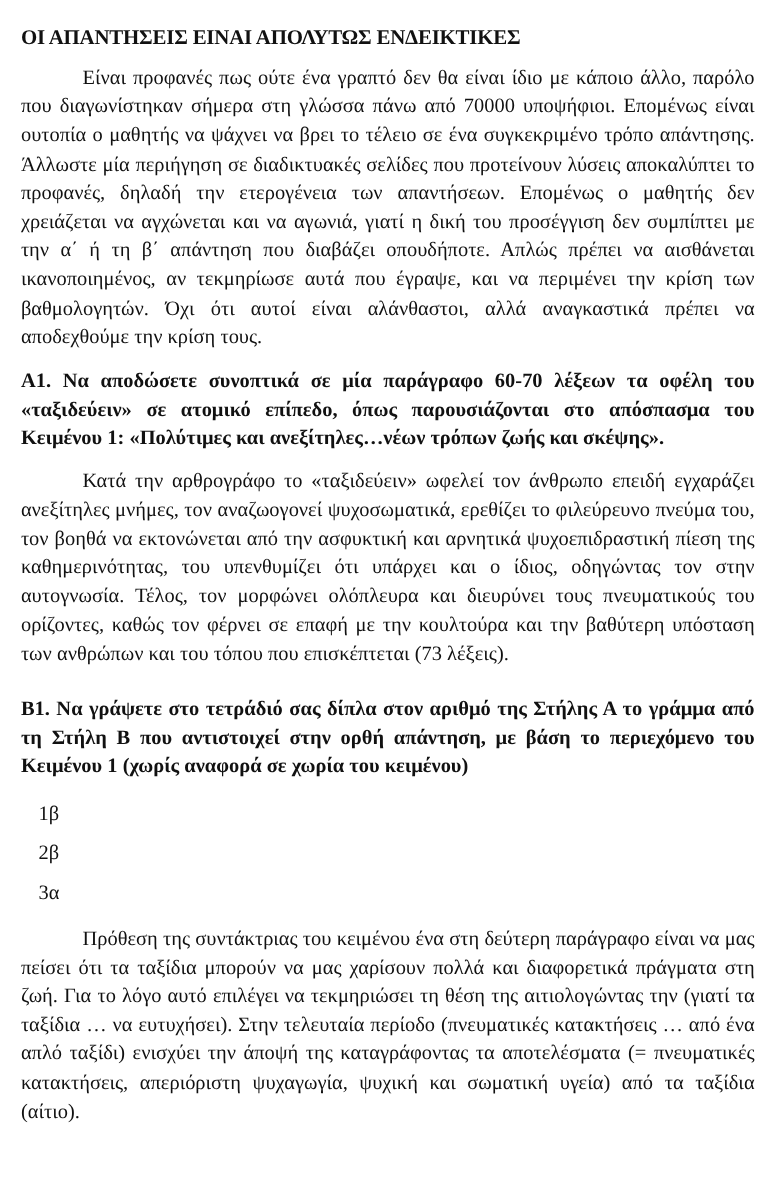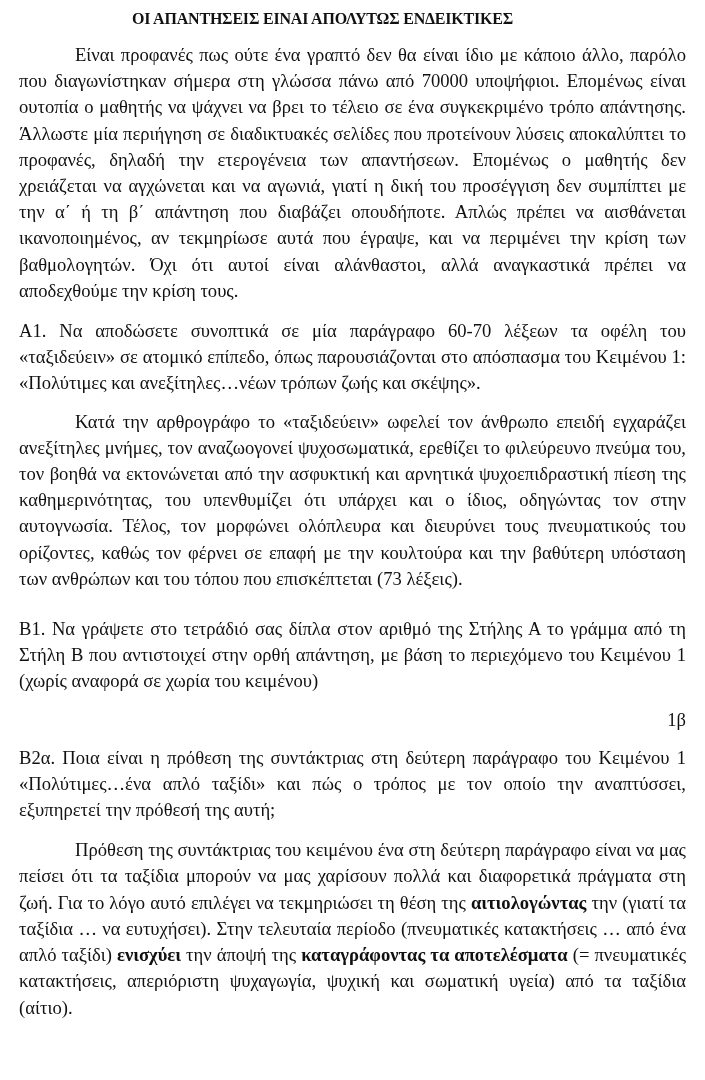--- a/index.html
+++ b/index.html
@@ -15,93 +15,92 @@
       font-family: "Liberation Serif", "DejaVu Serif", serif;
     }
     .page {
       position: relative;
       padding: 6px 19px 0 19px;
       box-sizing: border-box;
       width: 705px;
     }
     .title {
       font-weight: bold;
-      font-size: 16px;
-      text-align: center;
-      margin: 0 0 10px 0;
+      font-size: 19px;
+      margin: 16px 0 10px 0;
       padding-right: 60px;
       line-height: 26px;
       letter-spacing: -0.2px;
     }
     p {
       margin: 0;
       text-align: justify;
       font-size: 18.6px;
       line-height: 26.2px;
     }
     .bold {
       font-weight: normal;
     }
     .indent {
       text-indent: 56px;
     }
     .intro {
       margin-bottom: 14px;
     }
     .question {
-      font-weight: normal;
+      font-weight: bold;
       margin-bottom: 12px;
     }
     .answer {
       margin-bottom: 24px;
     }
     .b1-question {
       margin-top: 0;
       margin-bottom: 12px;
     }
     .answer-list {
       list-style: none;
-      margin: 0;
+      margin: 16px;
       padding: 0;
-      text-align: right;
     }
     .answer-list li {
       font-size: 18.6px;
       line-height: 26px;
       margin-bottom: 10px;
     }
     .answer-list li:last-child {
       margin-bottom: 12px;
     }
     .b2-answer {
       margin-top: 14px;
     }
     .em {
-      font-weight: bold;
+      font-weight: normal;
     }
   </style>
 </head>
 <body>
 
 <div class="page">
 
   <h1 class="title">ΟΙ ΑΠΑΝΤΗΣΕΙΣ ΕΙΝΑΙ ΑΠΟΛΥΤΩΣ ΕΝΔΕΙΚΤΙΚΕΣ</h1>
 
   <p class="bold indent intro">Είναι προφανές πως ούτε ένα γραπτό δεν θα είναι ίδιο με κάποιο άλλο, παρόλο που διαγωνίστηκαν σήμερα στη γλώσσα πάνω από 70000 υποψήφιοι. Επομένως είναι ουτοπία ο μαθητής να ψάχνει να βρει το τέλειο σε ένα συγκεκριμένο τρόπο απάντησης. Άλλωστε μία περιήγηση σε διαδικτυακές σελίδες που προτείνουν λύσεις αποκαλύπτει το προφανές, δηλαδή την ετερογένεια των απαντήσεων. Επομένως ο μαθητής δεν χρειάζεται να αγχώνεται και να αγωνιά, γιατί η δική του προσέγγιση δεν συμπίπτει με την α΄ ή τη β΄ απάντηση που διαβάζει οπουδήποτε. Απλώς πρέπει να αισθάνεται ικανοποιημένος, αν τεκμηρίωσε αυτά που έγραψε, και να περιμένει την κρίση των βαθμολογητών. Όχι ότι αυτοί είναι αλάνθαστοι, αλλά αναγκαστικά πρέπει να αποδεχθούμε την κρίση τους.</p>
 
   <section>
     <p class="question">Α1. Να αποδώσετε συνοπτικά σε μία παράγραφο 60-70 λέξεων τα οφέλη του «ταξιδεύειν» σε ατομικό επίπεδο, όπως παρουσιάζονται στο απόσπασμα του Κειμένου 1: «Πολύτιμες και ανεξίτηλες…νέων τρόπων ζωής και σκέψης».</p>
     <p class="indent answer">Κατά την αρθρογράφο το «ταξιδεύειν» ωφελεί τον άνθρωπο επειδή εγχαράζει ανεξίτηλες μνήμες, τον αναζωογονεί ψυχοσωματικά, ερεθίζει το φιλεύρευνο πνεύμα του, τον βοηθά να εκτονώνεται από την ασφυκτική και αρνητικά ψυχοεπιδραστική πίεση της καθημερινότητας, του υπενθυμίζει ότι υπάρχει και ο ίδιος, οδηγώντας τον στην αυτογνωσία. Τέλος, τον μορφώνει ολόπλευρα και διευρύνει τους πνευματικούς του ορίζοντες, καθώς τον φέρνει σε επαφή με την κουλτούρα και την βαθύτερη υπόσταση των ανθρώπων και του τόπου που επισκέπτεται (73 λέξεις).</p>
   </section>
 
   <section>
     <p class="question b1-question">Β1. Να γράψετε  στο τετράδιό σας δίπλα στον αριθμό της Στήλης Α το γράμμα από τη Στήλη Β που αντιστοιχεί στην ορθή απάντηση, με βάση το περιεχόμενο του Κειμένου 1 (χωρίς αναφορά σε χωρία του κειμένου)</p>
     <ul class="answer-list">
       <li>1β</li>
+      <li>2β</li>
+      <li>3α</li>
     </ul>
   </section>
 
   <section>
-    <p class="question">Β2α. Ποια είναι η πρόθεση της συντάκτριας στη δεύτερη παράγραφο του Κειμένου 1 «Πολύτιμες…ένα απλό ταξίδι»  και πώς ο τρόπος με τον οποίο την αναπτύσσει, εξυπηρετεί την πρόθεσή της αυτή;</p>
     <p class="indent b2-answer"><span>Πρόθεση της συντάκτριας του κειμένου ένα στη δεύτερη παράγραφο είναι να μας πείσει ότι τα ταξίδια μπορούν να μας χαρίσουν πολλά και διαφορετικά πράγματα στη ζωή. Για το λόγο αυτό επιλέγει να τεκμηριώσει τη θέση της </span><span class="em">αιτιολογώντας</span><span> την (γιατί τα ταξίδια … να ευτυχήσει). Στην τελευταία περίοδο (πνευματικές κατακτήσεις … από ένα απλό ταξίδι) </span><span class="em">ενισχύει</span><span> την άποψή της </span><span class="em">καταγράφοντας τα αποτελέσματα</span><span> (= πνευματικές κατακτήσεις, απεριόριστη ψυχαγωγία, ψυχική και σωματική υγεία) από τα ταξίδια (αίτιο).</span></p>
   </section>
 
 </div>
 
 </body></html>

